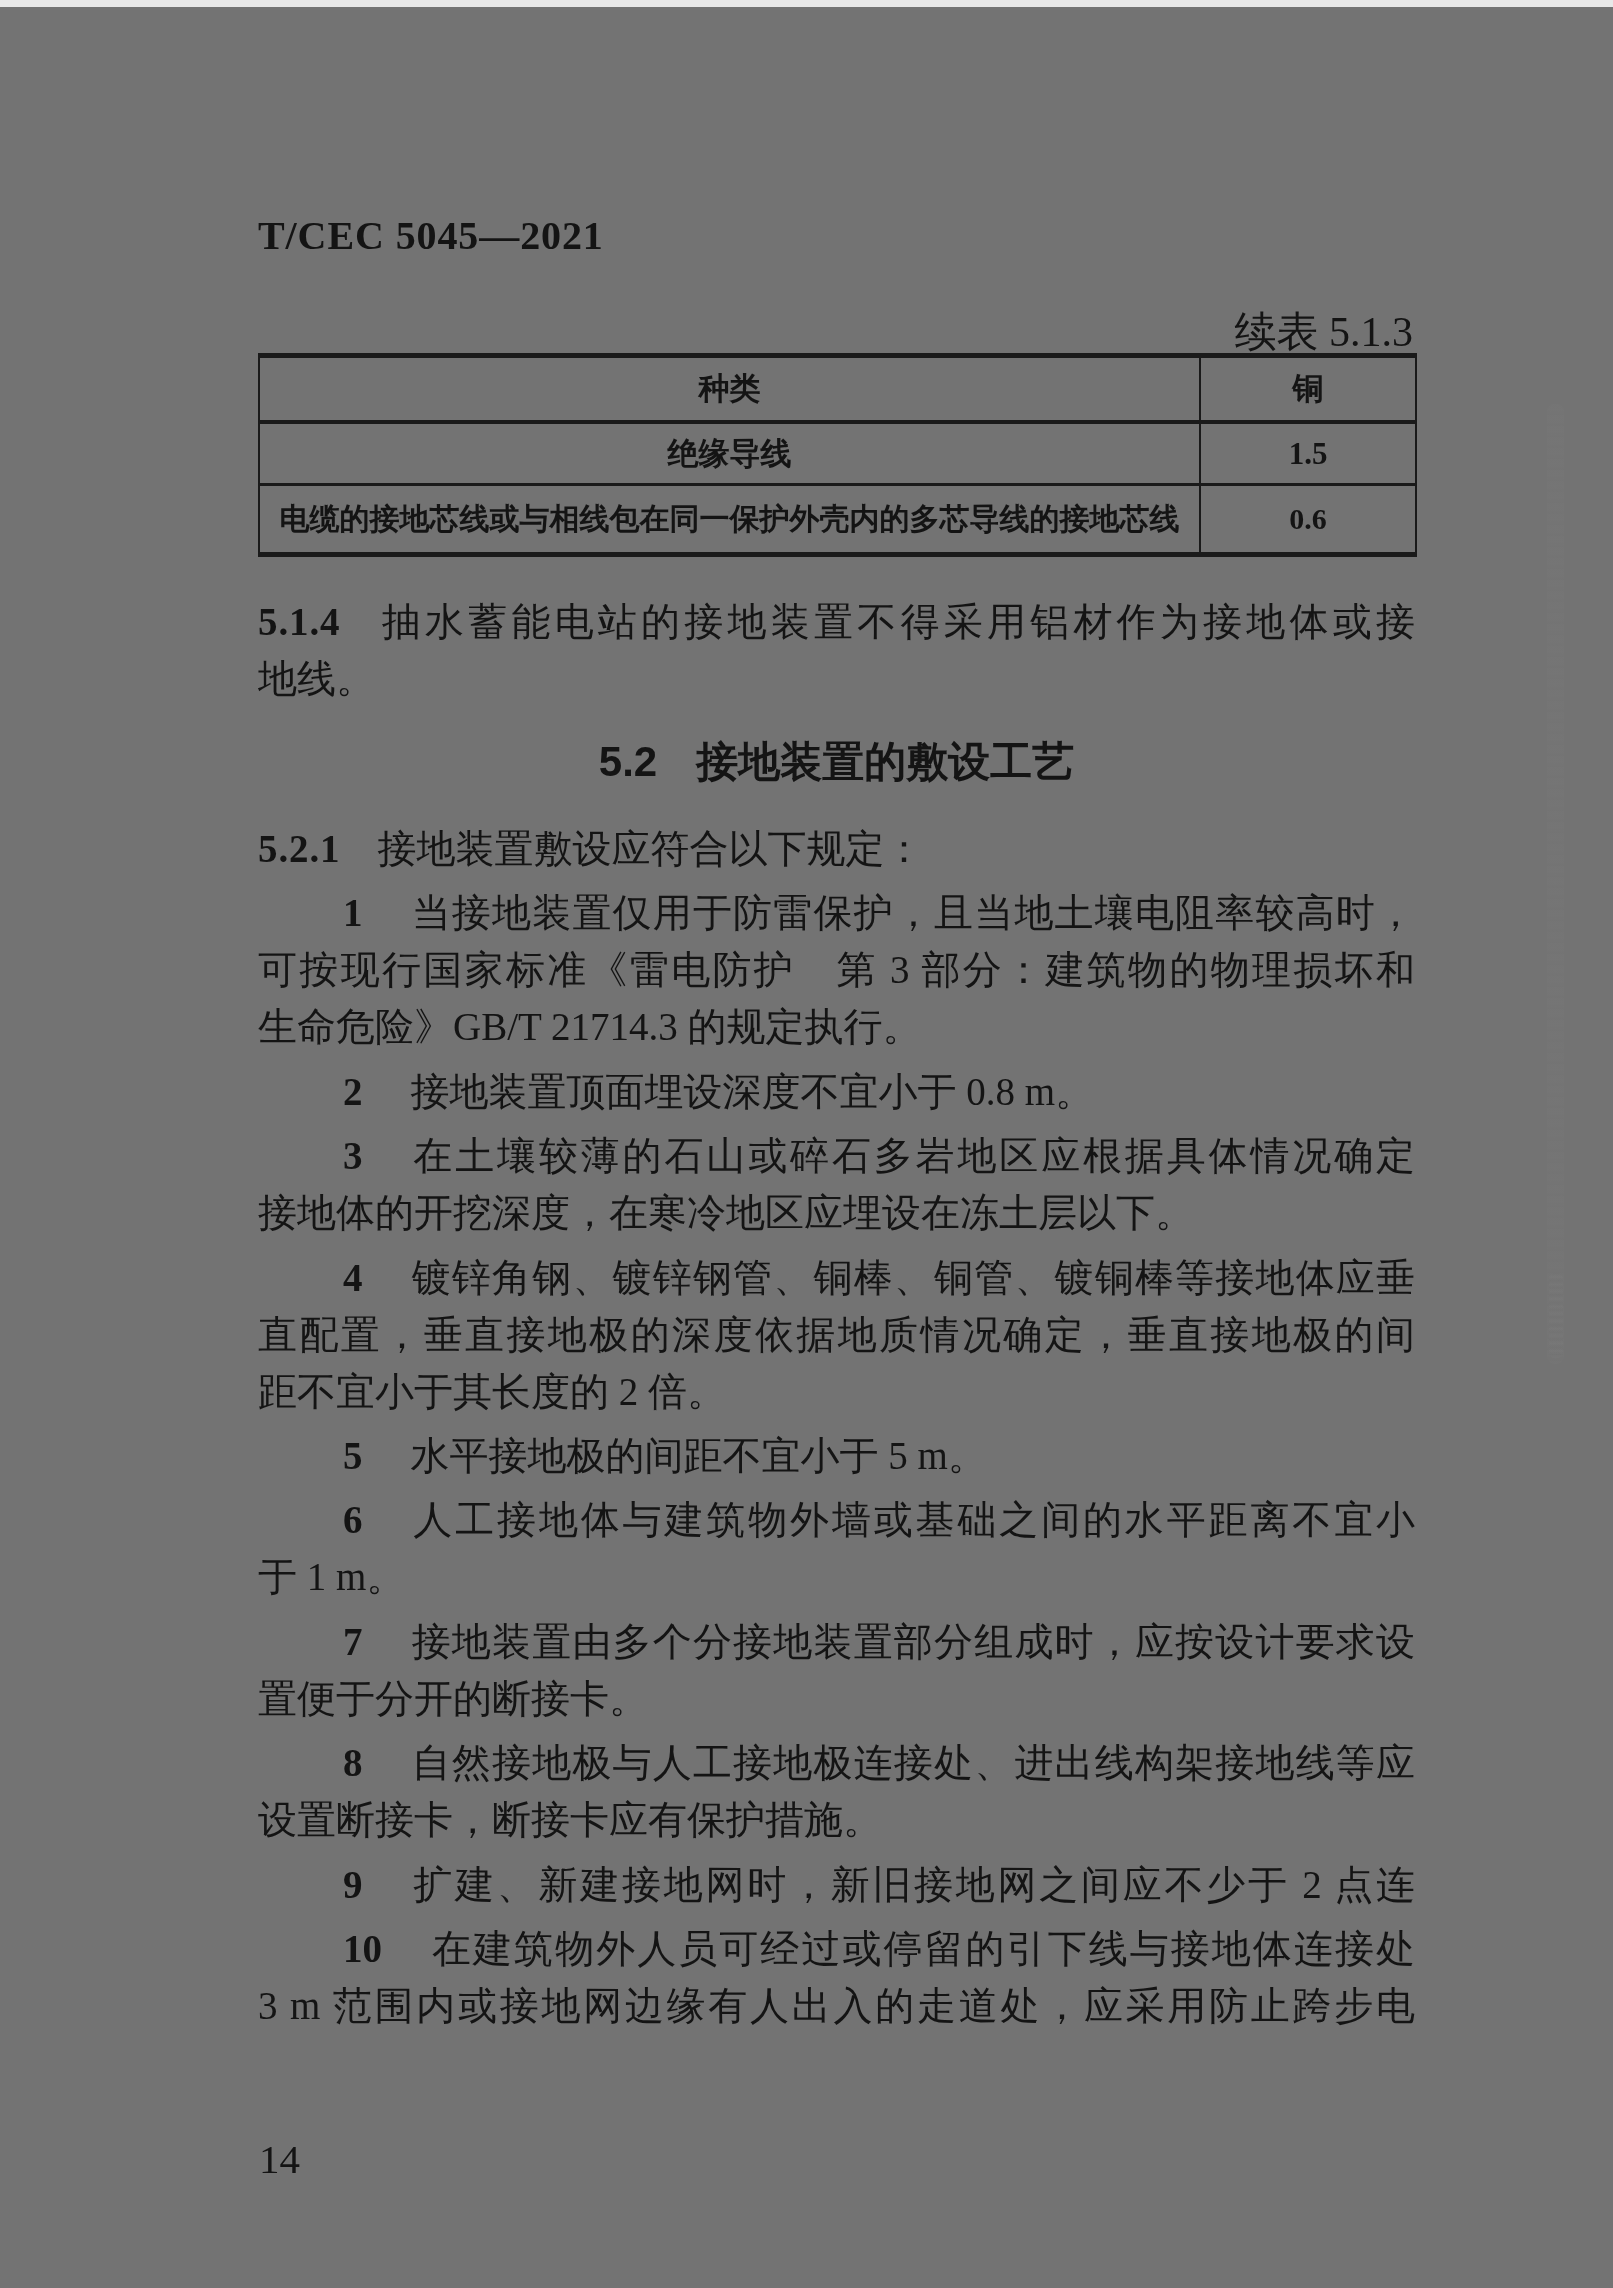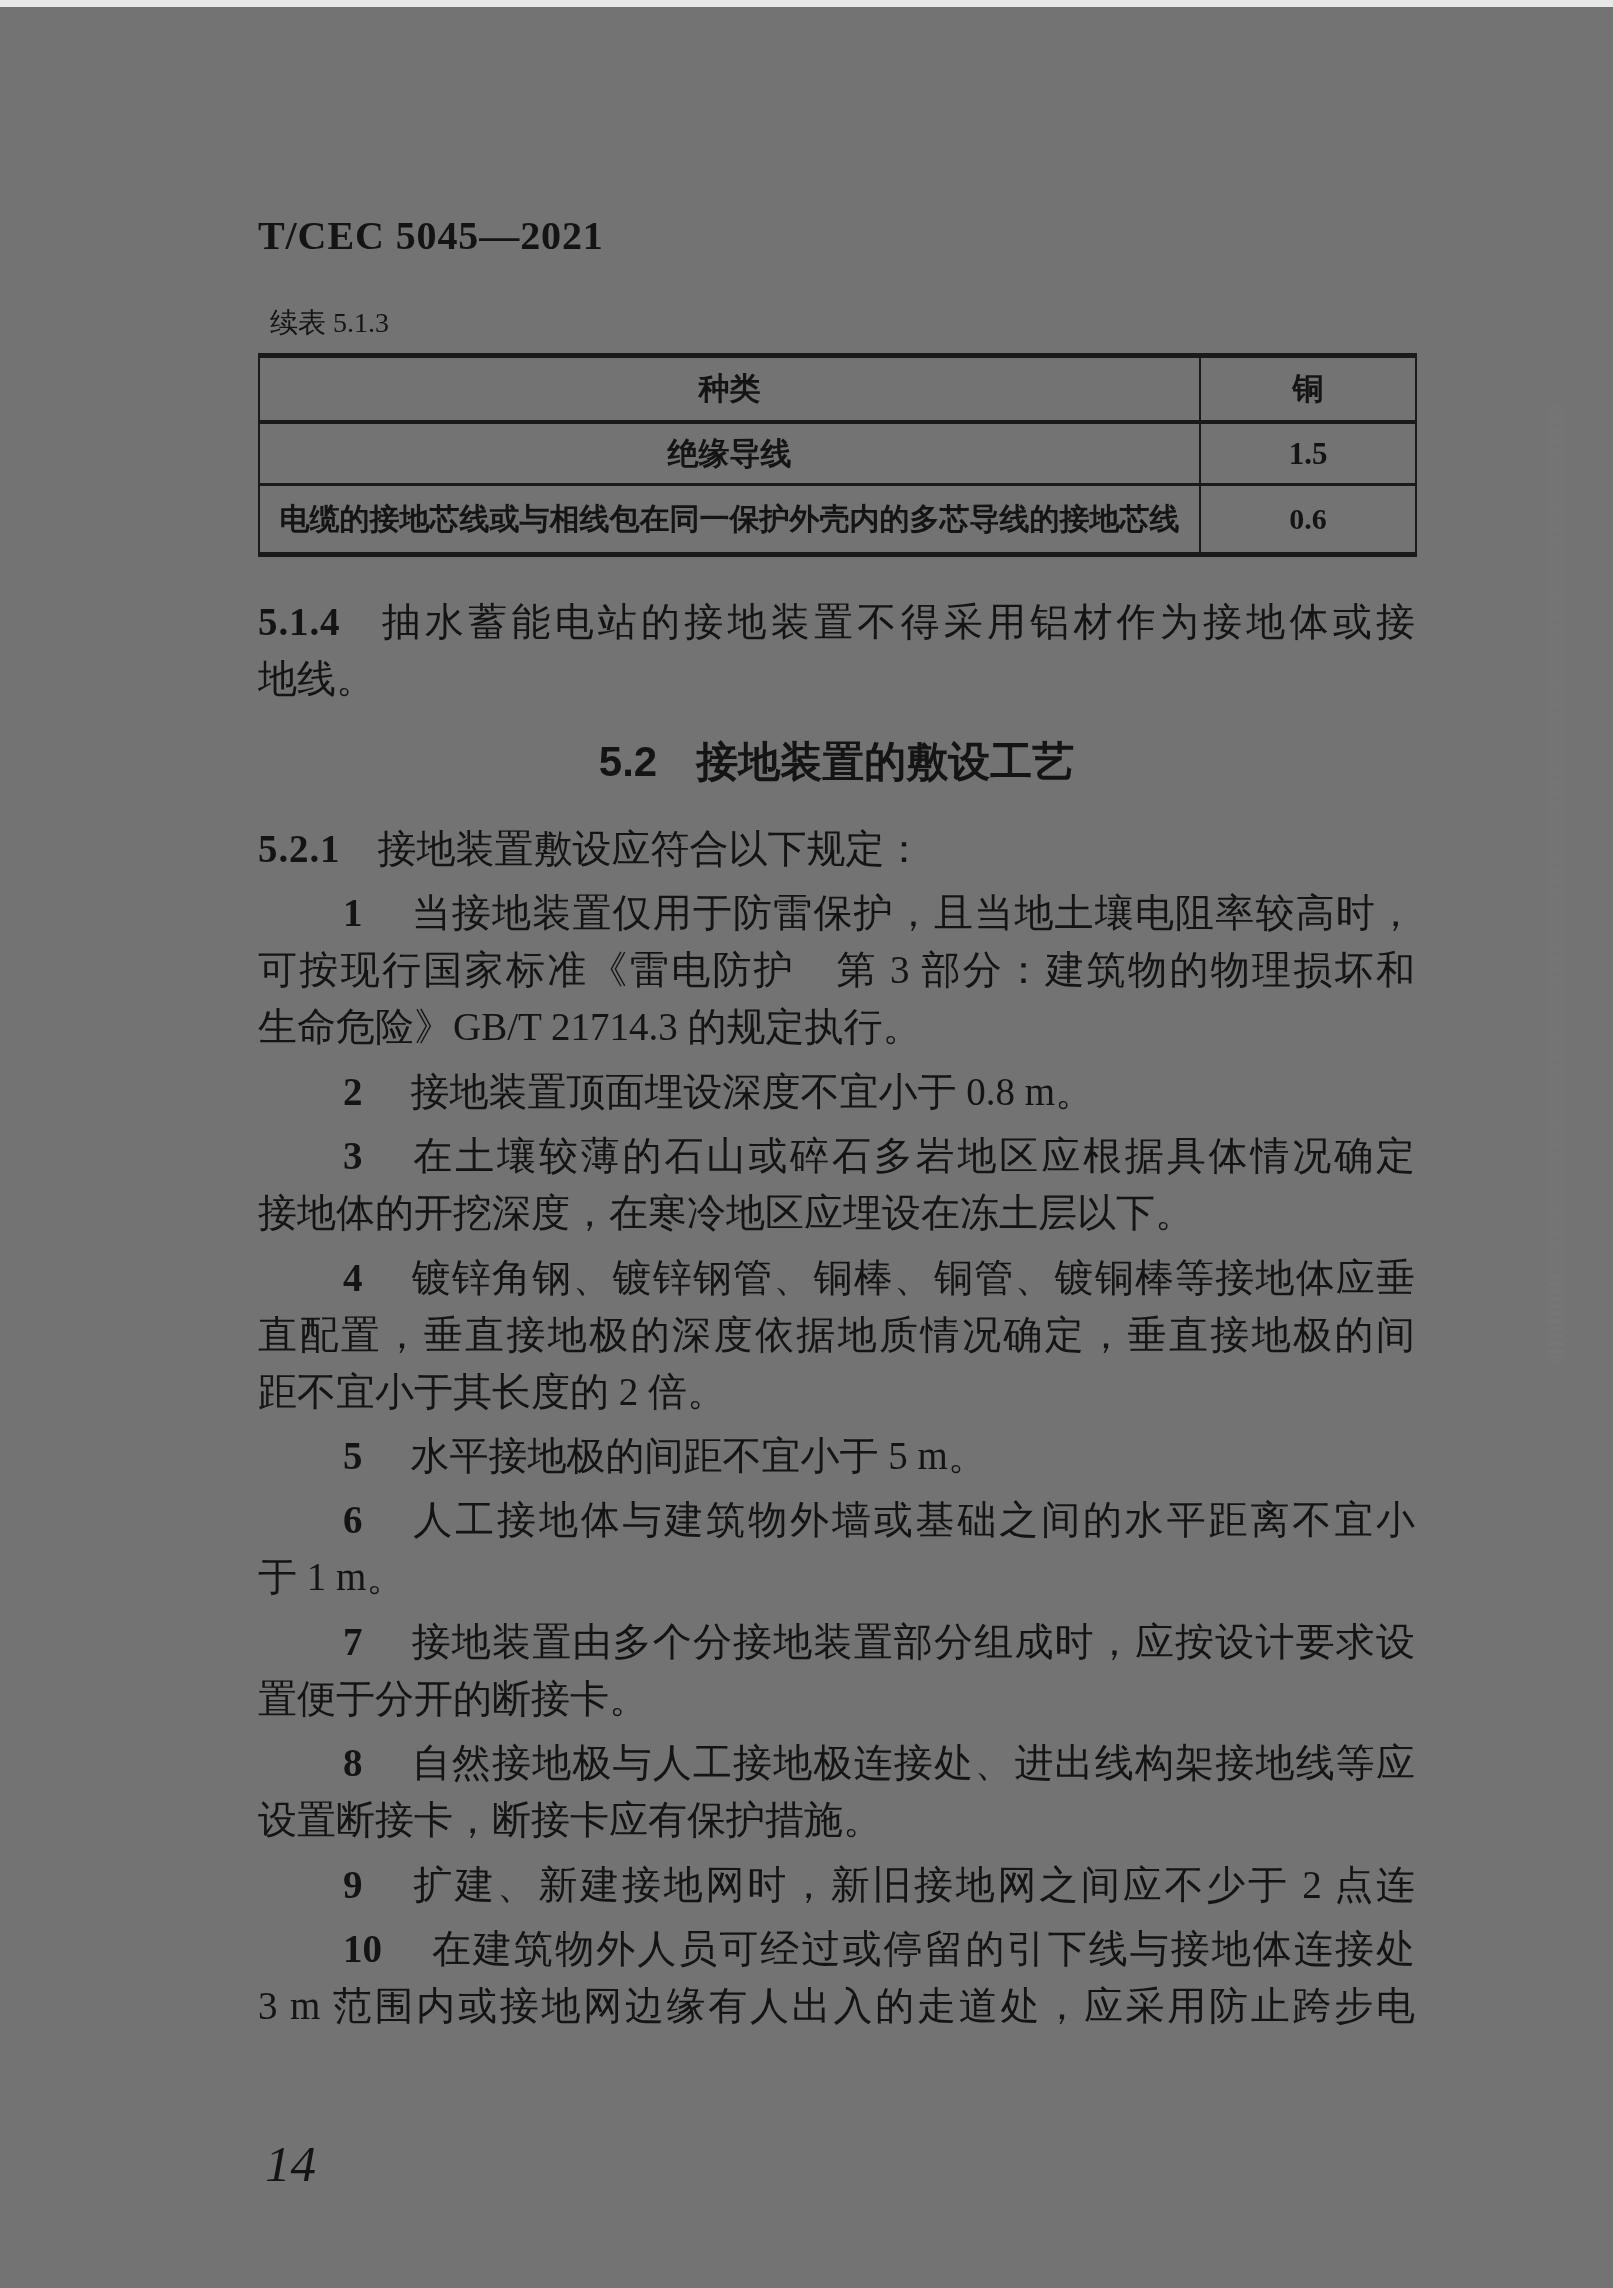--- a/index.html
+++ b/index.html
@@ -18,25 +18,25 @@
     position: absolute;
     left: 258px;
     top: 205px;
     font-size: 40px;
     font-weight: bold;
     letter-spacing: 0.9px;
   }
   
   .tbl-caption {
     position: absolute;
-    left: 270px;
+    left: 256px;
     top: 297px;
     width: 1157px;
-    text-align: left;
-    font-size: 28px;
+    text-align: right;
+    font-size: 42px;
   }
   
   table.ctable {
     position: absolute;
     left: 258px;
     top: 346px;
     width: 1157px;
     border-collapse: collapse;
     table-layout: fixed;
     border-top: 5.5px solid #1a1a1a;
@@ -102,24 +102,23 @@
     font-size: 42px;
     font-weight: bold;
     font-family: "Liberation Sans", "DejaVu Sans", sans-serif;
   }
   .sec-heading .h-num { margin-right: 39px; }
   .clause-521 { margin-top: 28px; }
 
   
   .page-num {
     position: absolute;
-    left: 265px;
+    left: 259px;
     top: 2128px;
-    font-size: 51px;
-    font-style: italic;
+    font-size: 41px;
   }
 
   
   .scan-band {
     position: absolute;
     left: 1547px;
     top: 397px;
     width: 16.6px;
     height: 960px;
     background: repeating-linear-gradient(

